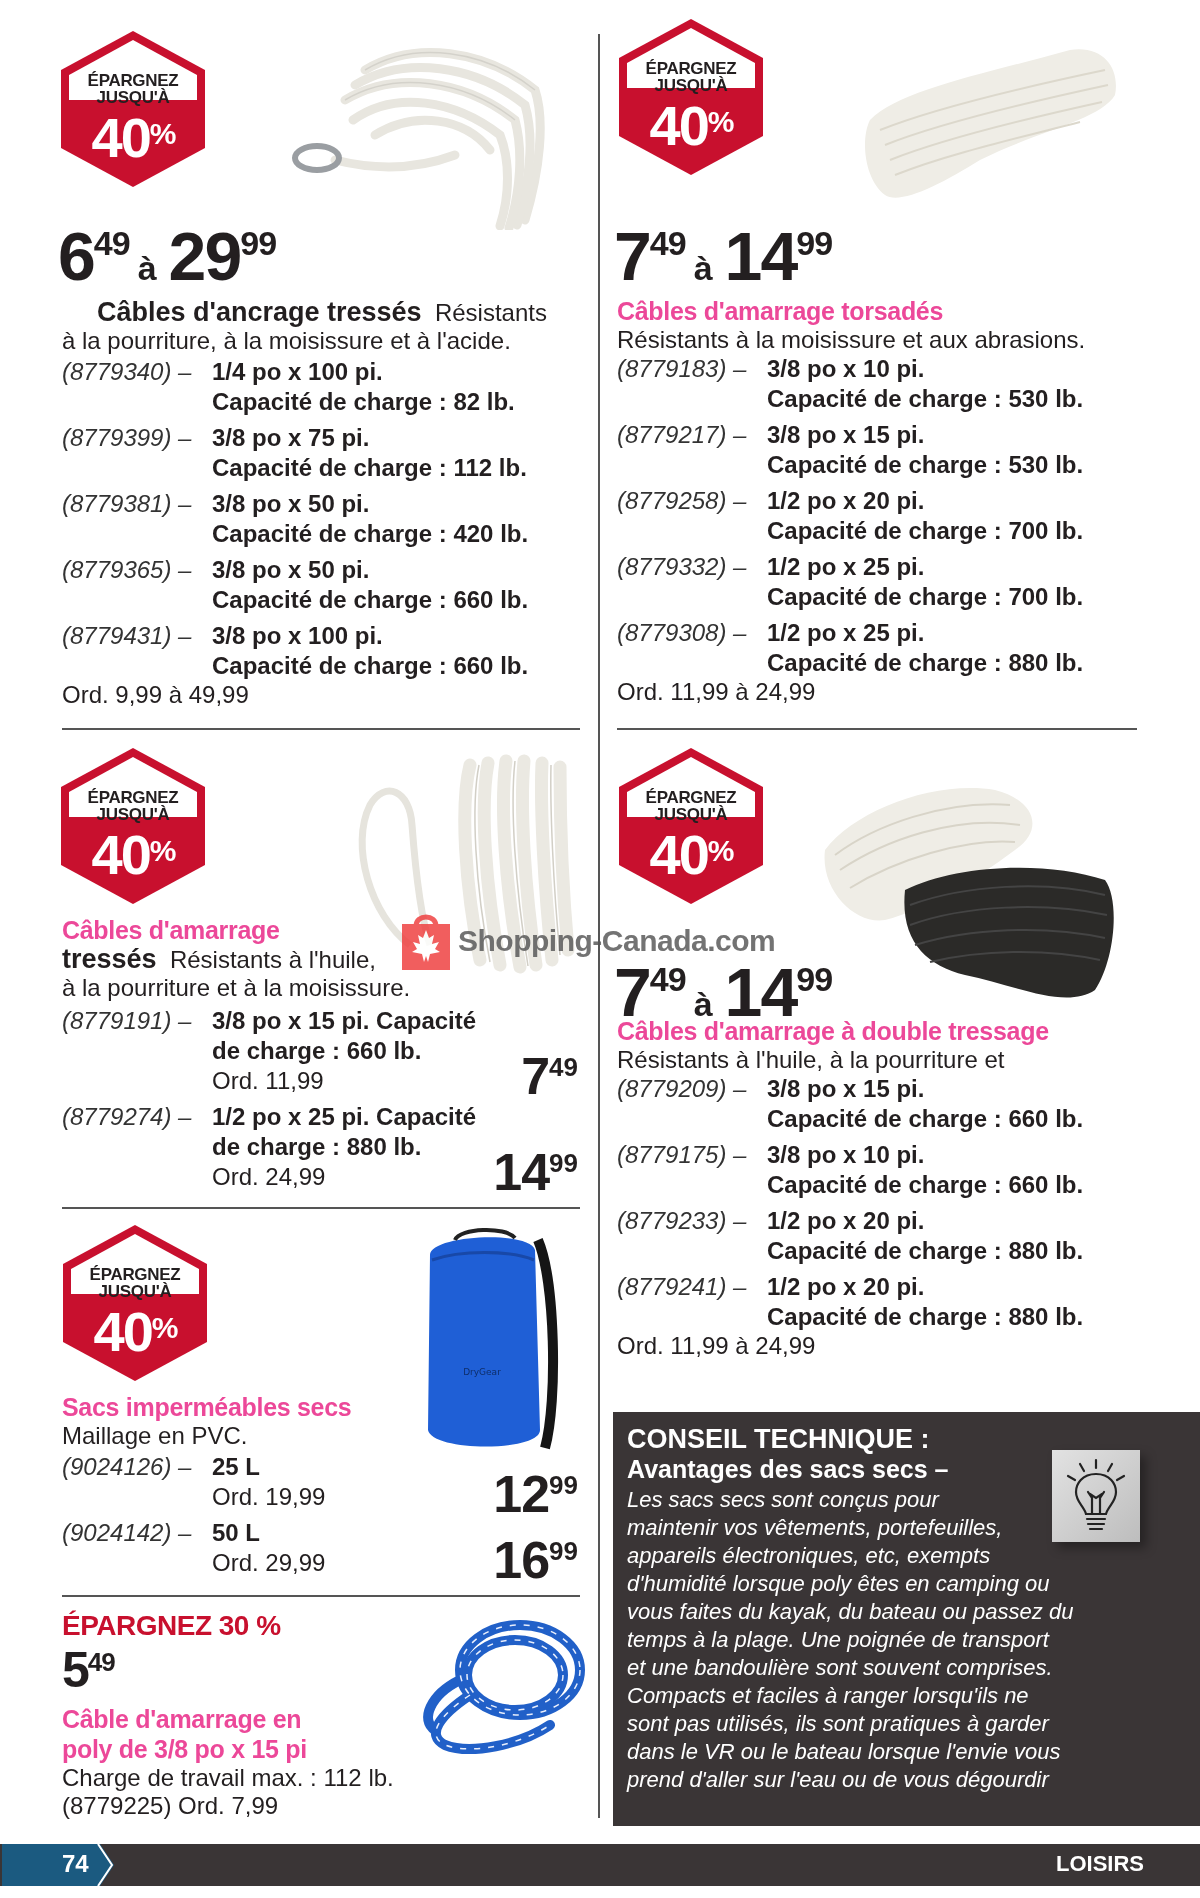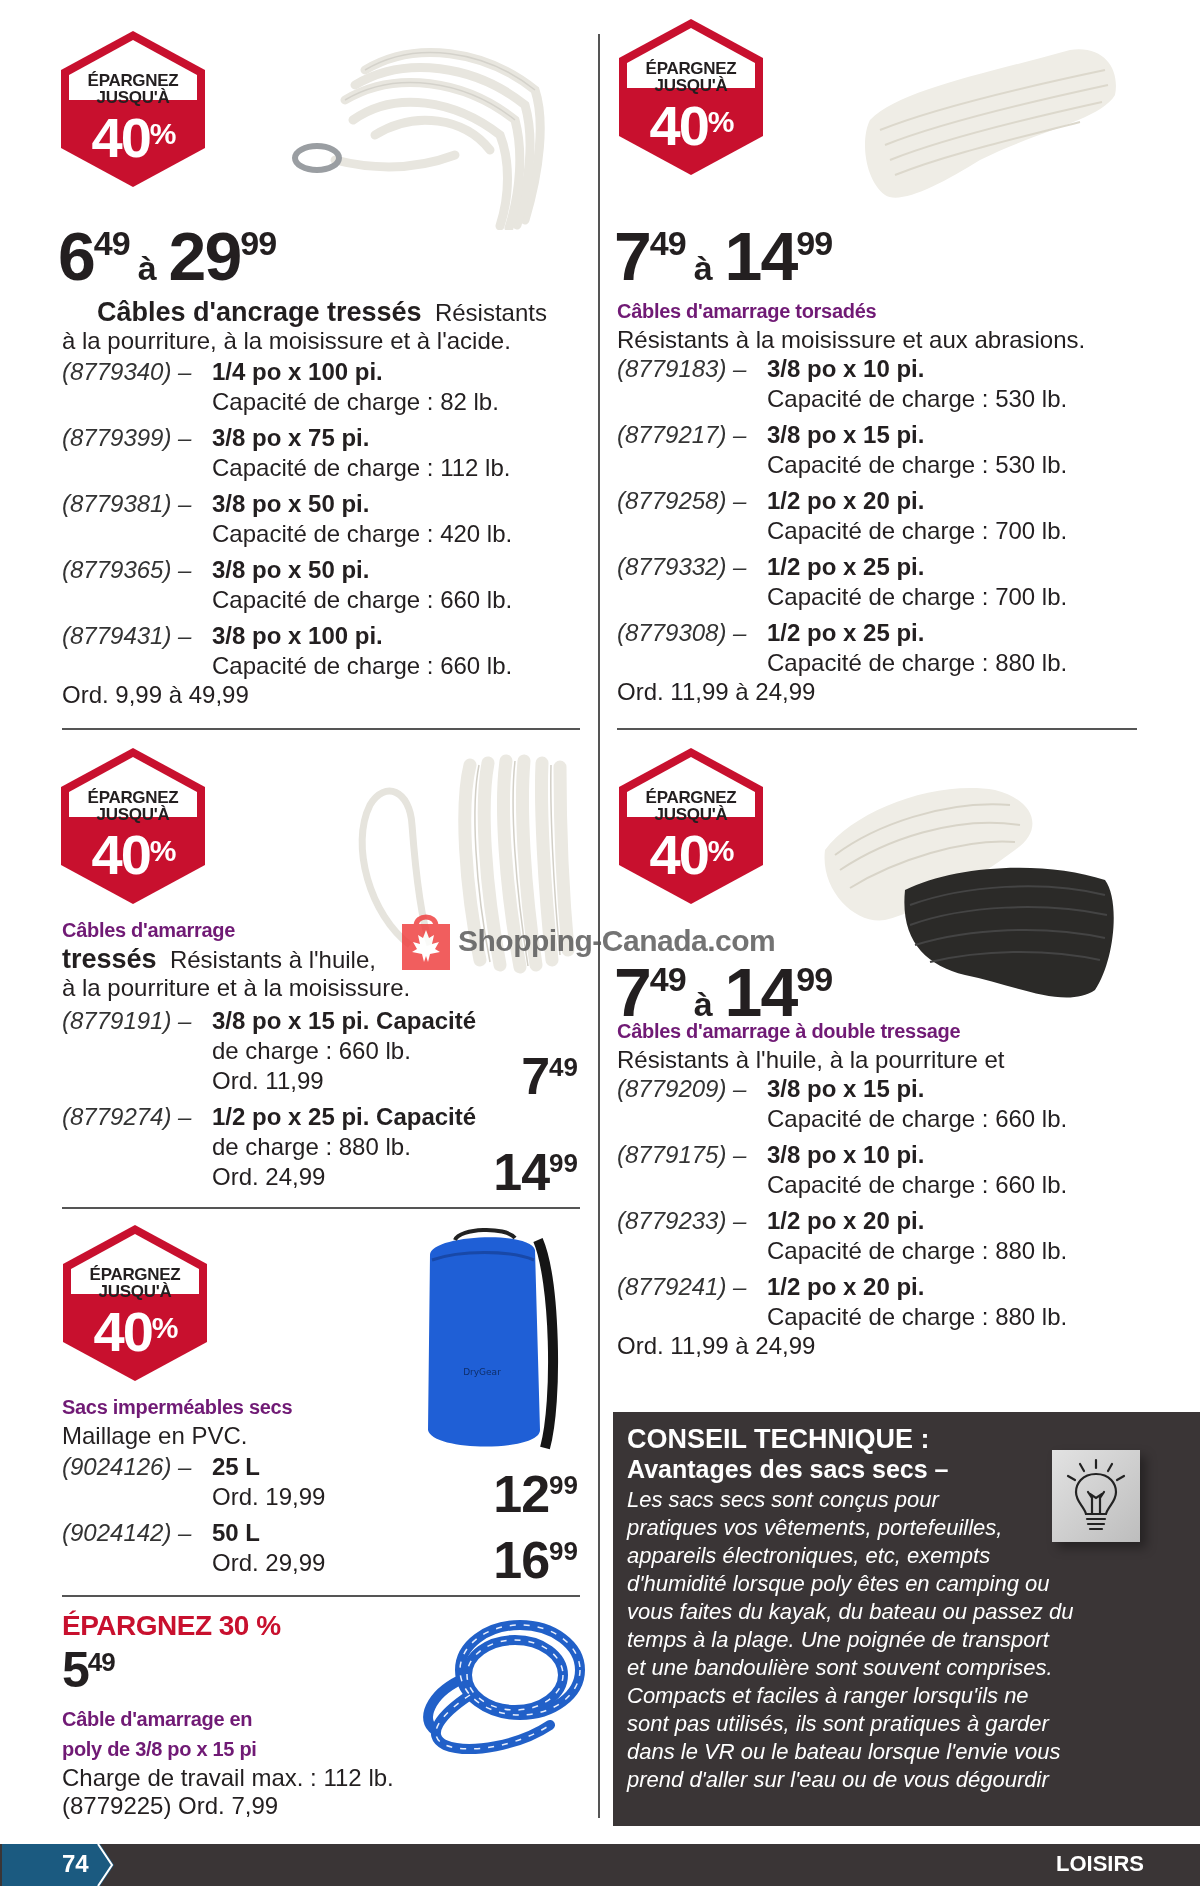--- a/index.html
+++ b/index.html
@@ -20,28 +20,28 @@
   
   .bigprice { position: absolute; font-weight: bold; color: #231f20; white-space: nowrap; }
   .bigprice .int { font-size: 68px; line-height: 68px; letter-spacing: -2px; }
   .bigprice .cents { font-size: 34px; vertical-align: top; position: relative; top: 2px; letter-spacing: -1px; }
   .bigprice .a { font-size: 34px; font-weight: bold; margin: 0 12px 0 8px; }
 
   .smallprice { position: absolute; font-weight: bold; color: #231f20; white-space: nowrap; text-align: right; }
   .smallprice .int { font-size: 52px; line-height: 52px; letter-spacing: -1px; }
   .smallprice .cents { font-size: 26px; vertical-align: top; position: relative; top: 2px; }
 
-  .title { font-weight: bold; font-size: 20px; line-height: 30px; color: #701a75; letter-spacing: -0.3px; }
+  .title { font-weight: bold; font-size: 25px; line-height: 30px; color: #ec4899; letter-spacing: -0.3px; }
   .desc { font-size: 24px; line-height: 28px; color: #231f20; }
   .desc .inline-title { font-weight: bold; font-size: 27px; }
 
   .variant { position: relative; font-size: 24px; line-height: 30px; }
   .variant .sku { font-style: italic; color: #333; position: absolute; left: 0; top: 0; white-space: nowrap; }
   .variant .spec { font-weight: bold; display: block; }
-  .variant .spec2 { font-weight: normal; display: block; }
+  .variant .spec2 { font-weight: bold; display: block; }
   .variant .ord { display: block; font-weight: normal; }
   .ordline { font-size: 24px; line-height: 28px; }
 
   .product-image { position: absolute; }
 
   
   .tipbox { position: absolute; left: 613px; top: 1412px; width: 600px; height: 414px; background: #3a3536; color: #fff; padding: 12px 14px; }
   .tipbox .t1 { font-weight: bold; font-size: 27px; line-height: 30px; }
   .tipbox .t2 { font-weight: bold; font-size: 25px; line-height: 30px; }
   .tipbox .body { font-style: italic; font-size: 22px; line-height: 28px; margin-top: 2px; }
@@ -364,21 +364,21 @@
     <div class="desc">Charge de travail max. : 112 lb.</div>
     <div class="desc">(8779225)  Ord. 7,99</div>
   </div>
 </section>
 
 <aside class="tipbox">
   <div class="t1">CONSEIL TECHNIQUE :</div>
   <div class="t2">Avantages des sacs secs –</div>
   <div class="body">
     <div>Les sacs secs sont conçus pour</div>
-    <div>pratiques vos vêtements, portefeuilles,</div>
+    <div>maintenir vos vêtements, portefeuilles,</div>
     <div>appareils électroniques, etc, exempts</div>
     <div>d'humidité lorsque poly êtes en camping ou</div>
     <div>vous faites du kayak, du bateau ou passez du</div>
     <div>temps à la plage. Une poignée de transport</div>
     <div>et une bandoulière sont souvent comprises.</div>
     <div>Compacts et faciles à ranger lorsqu'ils ne</div>
     <div>sont pas utilisés, ils sont pratiques à garder</div>
     <div>dans le VR ou le bateau lorsque l'envie vous</div>
     <div>prend d'aller sur l'eau ou de vous dégourdir</div>
   </div>

